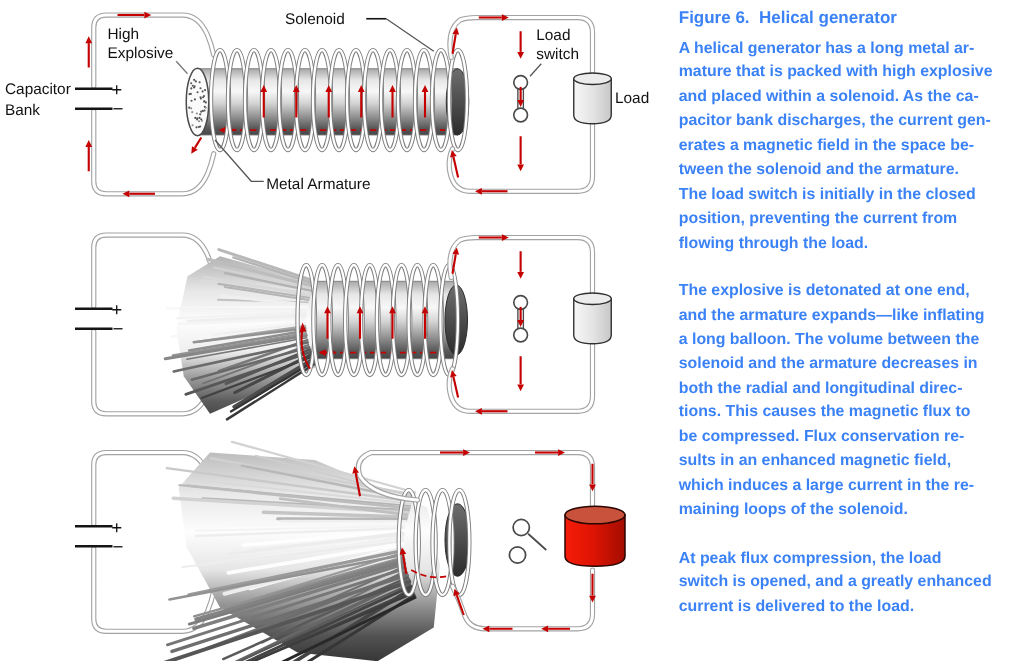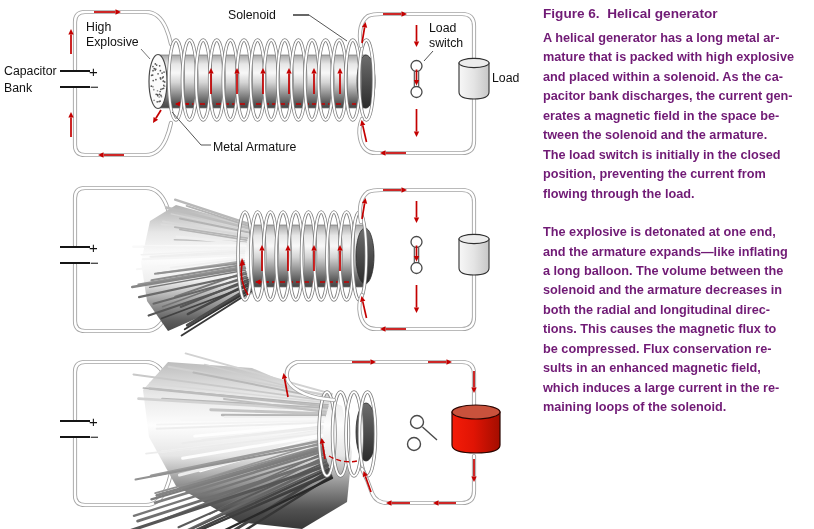--- a/index.html
+++ b/index.html
@@ -1,20 +1,20 @@
 <!DOCTYPE html>
 <html><head>
 <meta charset="utf-8">
 <style>
   html,body{margin:0;padding:0;background:#ffffff;}
   body{width:814px;height:529px;display:flex;overflow:hidden;font-family:"Liberation Sans",sans-serif;}
   #diagram{flex:0 0 540px;height:529px;display:block;}
   svg text{font-family:"Liberation Sans",sans-serif;font-size:12.3px;fill:#111;}
   svg text.sym{font-size:15px;}
-  .caption{width:268px;padding:4px 2px 0 3px;color:#701a75;}
+  .caption{width:268px;padding:4px 2px 0 3px;color:#3b82f6;}
   .caption h3{font-size:13.6px;font-weight:bold;margin:2px 0 8px 0;white-space:pre;}
   .caption p{font-size:12.7px;line-height:19.45px;margin:0 0 19px 0;white-space:pre-line;font-weight:bold;}
 </style>
 </head>
 <body>
 
 <svg id="diagram" width="540" height="529" viewBox="0 0 540 529">
   <defs>
     <linearGradient id="armGrad" x1="0" y1="0" x2="0" y2="1">
       <stop offset="0" stop-color="#a8a8a8"></stop>
@@ -430,13 +430,16 @@
   <p>The explosive is detonated at one end,
 and the armature expands—like inflating
 a long balloon.  The volume between the
 solenoid and the armature decreases in
 both the radial and longitudinal direc-
 tions.  This causes the magnetic flux to
 be compressed.  Flux conservation re-
 sults in an enhanced magnetic field,
 which induces a large current in the re-
 maining loops of the solenoid.</p>
+  <p>At peak flux compression, the load
+switch is opened, and a greatly enhanced
+current is delivered to the load.</p>
 </div>
 
 </body></html>

